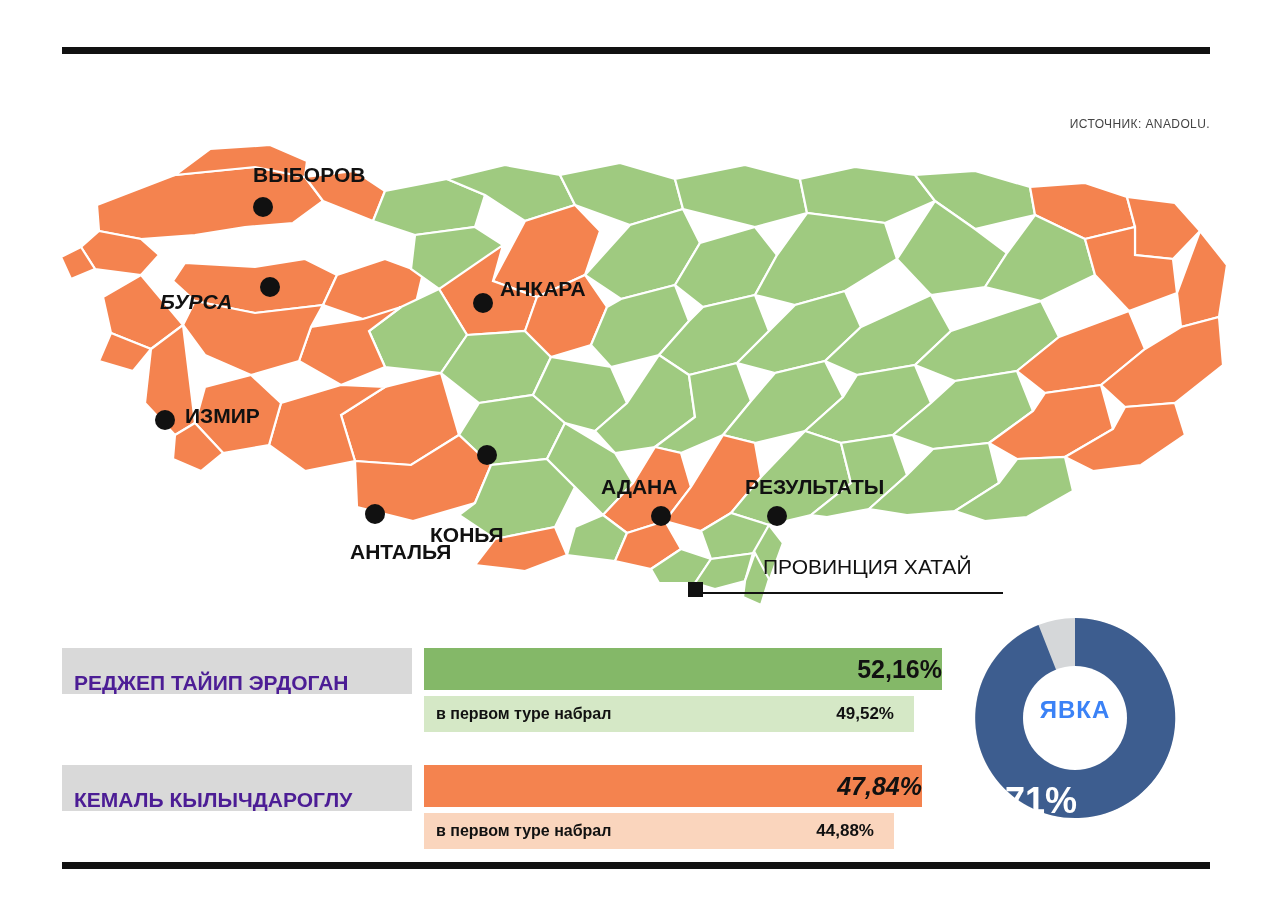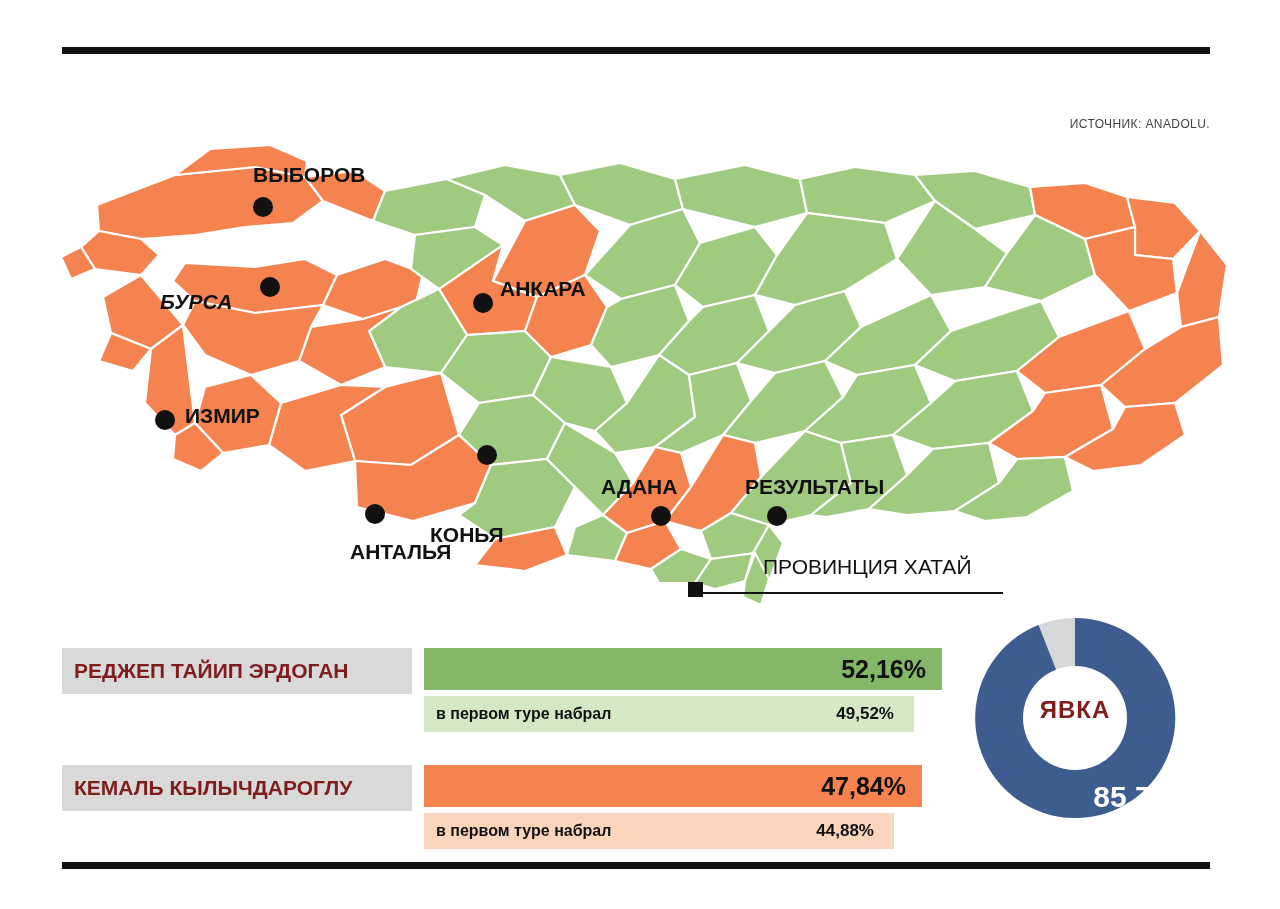--- a/index.html
+++ b/index.html
@@ -95,34 +95,33 @@
   }
   .cand-block { position: absolute; left: 0; width: 880px; }
   .cand-name {
     position: absolute;
     left: 0; top: 0;
     height: 46px;
     line-height: 46px;
     background: #d9d9d9;
     font-size: 21px;
     font-weight: bold;
-    color: #7f1d1d;
-    padding: 0 10px 0 12px;
+    color: #4c1d95;
+    padding: 12px 10px 0 12px;
     box-sizing: border-box;
     white-space: nowrap;
   }
   .bar-main {
     position: absolute;
     height: 42px;
     line-height: 42px;
     text-align: right;
     font-size: 25px;
     font-weight: bold;
     color: #111111;
-    padding-right: 16px;
     box-sizing: border-box;
   }
   .bar-sub {
     position: absolute;
     height: 36px;
     line-height: 36px;
     font-size: 16px;
     font-weight: bold;
     color: #111111;
     box-sizing: border-box;
@@ -143,29 +142,29 @@
     left: 955px; top: 598px;
     width: 240px; height: 250px;
   }
   .donut-center-label {
     position: absolute;
     left: 0; top: 98px;
     width: 240px;
     text-align: center;
     font-size: 24px;
     font-weight: bold;
-    color: #7f1d1d;
+    color: #3b82f6;
     letter-spacing: 1px;
   }
   .donut-value {
     position: absolute;
     left: 0; top: 182px;
     width: 240px;
-    text-align: right;
-    font-size: 30px;
+    text-align: left;
+    font-size: 36px;
     font-weight: bold;
     color: #ffffff;
   }
 </style>
 </head>
 <body>
 
 <div class="page">
 
   <div class="rule-top"></div>
@@ -298,21 +297,21 @@
       <div class="cand-name" style="width:350px;">РЕДЖЕП ТАЙИП ЭРДОГАН</div>
       <div class="bar-main" style="left:362px; top:0px; width:518px; background:#84b868;">52,16%</div>
       <div class="bar-sub" style="left:362px; top:48px; width:490px; background:#d5e8c6;">
         <span class="sub-label">в первом туре набрал</span>
         <span class="sub-value">49,52%</span>
       </div>
     </div>
 
     <div class="cand-block" style="top:145px;">
       <div class="cand-name" style="width:350px;">КЕМАЛЬ КЫЛЫЧДАРОГЛУ</div>
-      <div class="bar-main" style="left:362px; top:0px; width:498px; background:#f4834f;">47,84%</div>
+      <div class="bar-main" style="left:362px; top:0px; width:498px; background:#f4834f;font-style:italic;">47,84%</div>
       <div class="bar-sub" style="left:362px; top:48px; width:470px; background:#fad5bd;">
         <span class="sub-label">в первом туре набрал</span>
         <span class="sub-value">44,88%</span>
       </div>
     </div>
   </div>
 
   <div class="donut-wrap">
     <svg width="240" height="240" viewBox="0 0 240 240" xmlns="http://www.w3.org/2000/svg">
 

